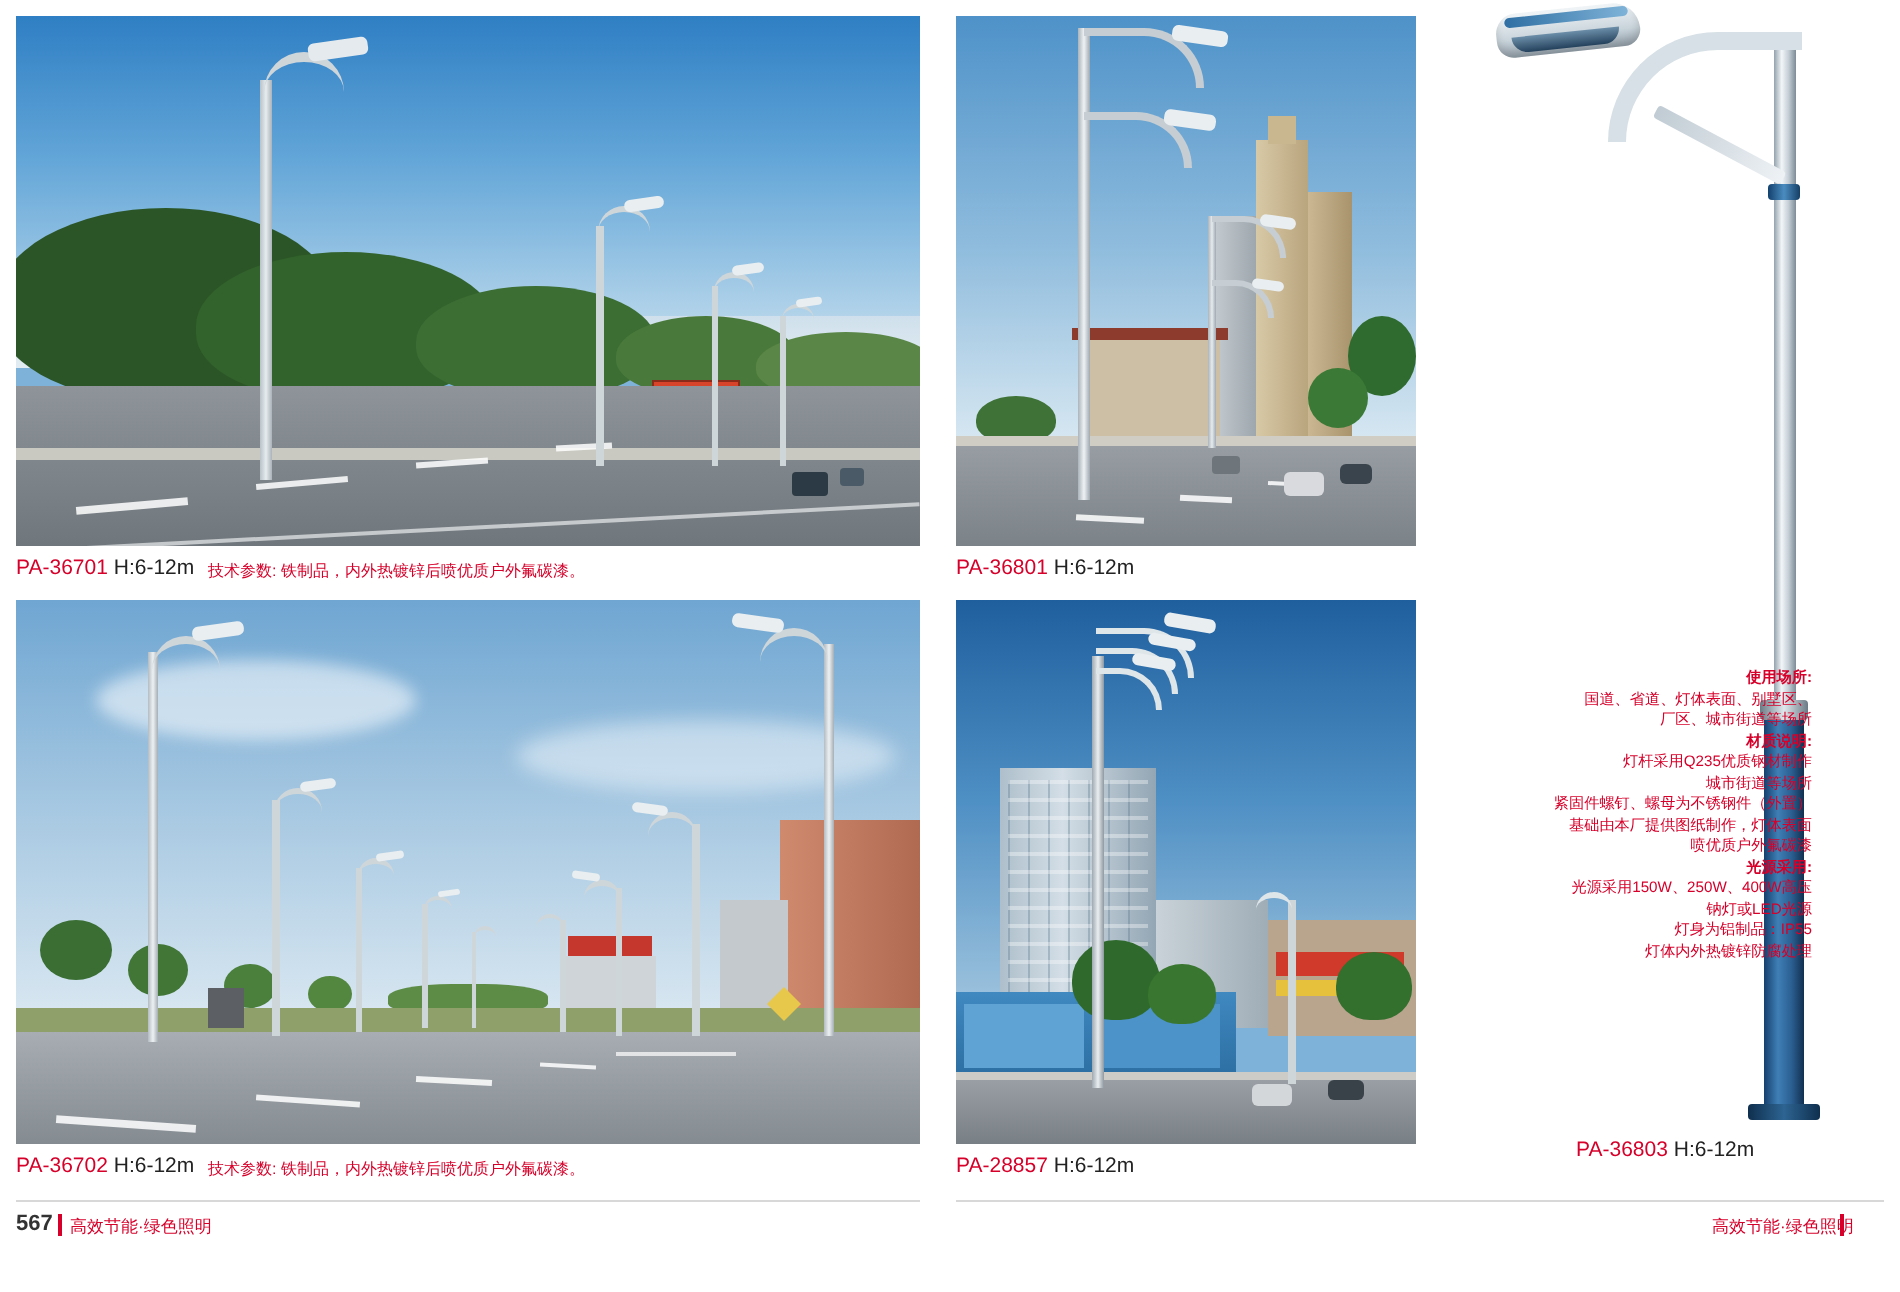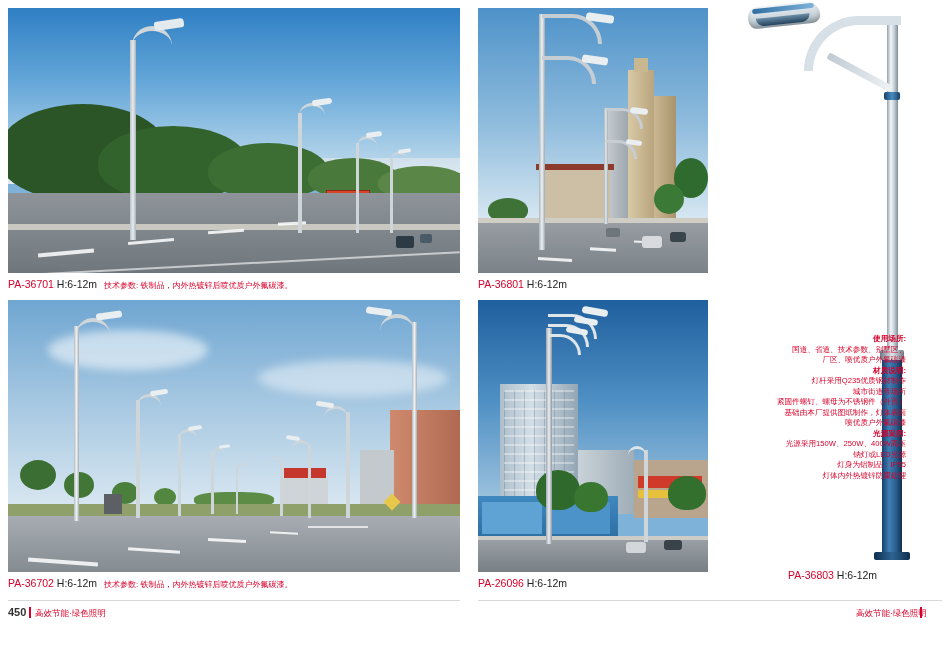--- a/index.html
+++ b/index.html
@@ -319,21 +319,21 @@
     <div style="position:absolute;left:70px;top:34px;width:30px;height:18px;border-top:3px solid #dfe6ea;border-right:3px solid #dfe6ea;border-radius:0 22px 0 0;"></div>
     <div class="lamp" style="left:104px;top:8px;width:26px;height:7px;transform:rotate(10deg);"></div>
     <div class="lamp" style="left:96px;top:18px;width:24px;height:6px;transform:rotate(10deg);"></div>
     <div class="lamp" style="left:88px;top:28px;width:22px;height:6px;transform:rotate(10deg);"></div>
 
     <div class="pole" style="left:166px;top:150px;width:4px;height:92px;"></div>
     <div style="position:absolute;left:150px;top:146px;width:18px;height:10px;border-top:3px solid #dfe6ea;border-radius:14px 14px 0 0;"></div>
   </div>
 
   <div class="caption" style="left:478px; top:577px;">
-    <span>PA-26096</span>
+    <span>PA-28857</span>
     <span style="color:#222;">H:6-12m</span>
   </div>
 
   <div class="photo" style="left:712px; top:0px; width:238px; height:580px; background:#ffffff;">
 
     <div style="position:absolute;left:175px;top:16px;width:11px;height:340px;
                 background:linear-gradient(90deg,#93a2ad,#f2f6f8 35%,#c6d0d7 65%,#7e8c97);border-radius:2px;"></div>
 
     <div style="position:absolute;left:170px;top:356px;width:20px;height:202px;
                 background:linear-gradient(90deg,#15406e,#3f7fb5 35%,#2a5e90 70%,#11304f);border-radius:2px;"></div>
@@ -364,39 +364,39 @@
                 transform:rotate(-6deg);"></div>
   </div>
 
   <div class="caption" style="left:788px; top:569px;">
     <span>PA-36803</span>
     <span style="color:#222;">H:6-12m</span>
   </div>
 
   <div class="specblock" style="left:716px; top:334px;text-align:right;">
     <div class="hd">使用场所:</div>
-    <div>国道、省道、技术参数、别墅区、</div>
-    <div>厂区、喷优质户外氟碳漆</div>
+    <div>国道、省道、灯体表面、别墅区、</div>
+    <div>厂区、城市街道等场所</div>
     <div class="hd">材质说明:</div>
     <div>灯杆采用Q235优质钢材制作</div>
     <div>城市街道等场所</div>
     <div>紧固件螺钉、螺母为不锈钢件（外置）</div>
     <div>基础由本厂提供图纸制作，灯体表面</div>
     <div>喷优质户外氟碳漆</div>
     <div class="hd">光源采用:</div>
     <div>光源采用150W、250W、400W高压</div>
     <div>钠灯或LED光源</div>
     <div>灯身为铝制品：IP55</div>
     <div>灯体内外热镀锌防腐处理</div>
   </div>
 
   <div class="footer-rule" style="left:8px; top:600px; width:452px;"></div>
   <div class="footer-rule" style="left:478px; top:600px; width:464px;"></div>
 
-  <div class="folio" style="left:8px; top:606px;">450</div>
+  <div class="folio" style="left:8px; top:606px;">567</div>
   <div class="footer-accent" style="left:29px; top:607px; height:11px;"></div>
   <div class="folio-text" style="left:35px; top:608px;">高效节能·绿色照明</div>
 
   <div class="folio-text" style="left:856px; top:608px;">高效节能·绿色照明</div>
   <div class="footer-accent" style="left:920px; top:607px; height:11px;"></div>
   <div class="folio" style="left:965px; top:606px;">368</div>
 
 </div>
 
 </body></html>

